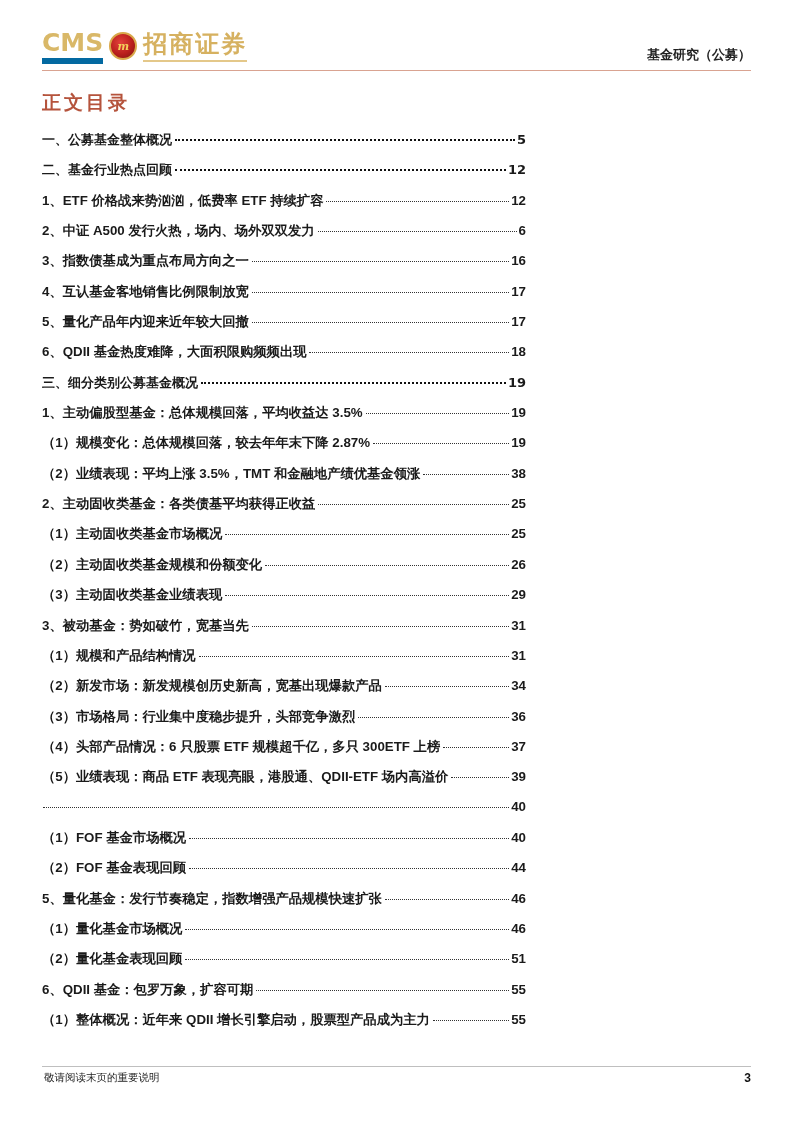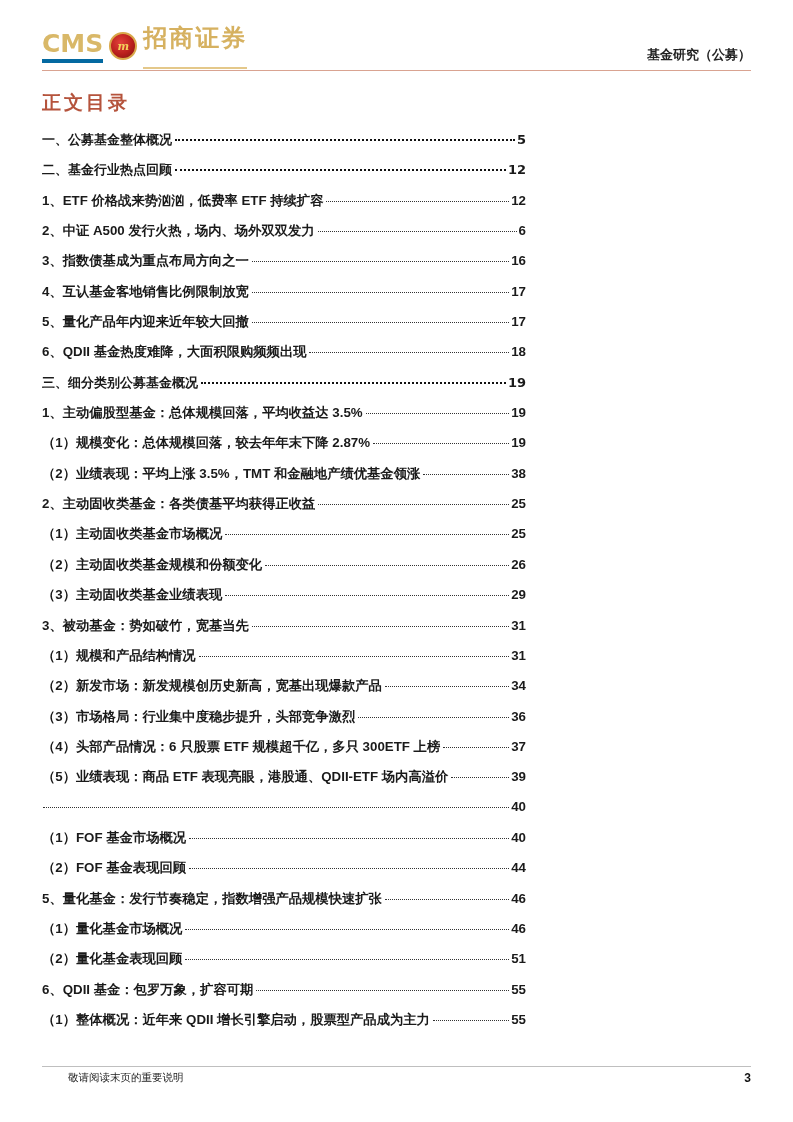--- a/index.html
+++ b/index.html
@@ -1,34 +1,34 @@
 <!DOCTYPE html>
 <html><head>
   <meta charset="utf-8">
   <style>
     html, body { margin: 0; padding: 0; background: #ffffff; }
     body { width: 793px; height: 1122px; position: relative; overflow: hidden; font-family: "Liberation Sans", "DejaVu Sans", sans-serif; color: #1a1a1a; }
     .header { position: absolute; left: 42px; top: 28px; width: 709px; height: 44px; }
     .logo { position: absolute; left: 0; top: 0; display: flex; align-items: center; height: 36px; }
-    .logo-cms { font-family: "DejaVu Sans", sans-serif; font-weight: bold; font-size: 25px; color: #d9b868; letter-spacing: 0px; border-bottom: 4px solid #0369a1; line-height: 28px; padding-bottom: 1px; }
+    .logo-cms { font-family: "DejaVu Sans", sans-serif; font-weight: bold; font-size: 25px; color: #d9b868; letter-spacing: 0px; border-bottom: 6px solid #0369a1; line-height: 28px; padding-bottom: 1px; }
     .logo-emblem { width: 28px; height: 28px; border-radius: 50%; margin: 0 6px 0 6px; background: radial-gradient(circle at 40% 35%, #e2413a 0%, #b91f1d 55%, #7a1411 100%); border: 2px solid #d9a84a; box-sizing: border-box; display: flex; align-items: center; justify-content: center; color: #f3cf5a; font-weight: bold; font-style: italic; font-size: 11px; font-family: "DejaVu Serif", serif; }
-    .logo-cn { font-family: "DejaVu Serif", serif; font-weight: bold; font-size: 24px; color: #d6b160; letter-spacing: 2px; border-bottom: 2px solid #e4c88a; line-height: 28px; padding-bottom: 15px; }
+    .logo-cn { font-family: "DejaVu Serif", serif; font-weight: bold; font-size: 24px; color: #d6b160; letter-spacing: 2px; border-bottom: 2px solid #e4c88a; line-height: 28px; padding-bottom: 2px; }
     .header-right { position: absolute; right: 0; top: 18px; font-family: "DejaVu Serif", serif; font-size: 13px; color: #222; font-weight: bold; }
     .header-rule { position: absolute; left: 0; top: 42px; width: 709px; height: 0; border-top: 1.5px solid #d9a391; }
     .toc-title { position: absolute; left: 42px; top: 90px; font-family: "DejaVu Serif", serif; font-weight: bold; font-size: 19px; color: #b5533c; letter-spacing: 3px; }
     .toc { position: absolute; left: 42px; top: 131px; width: 484px; text-align: center; }
     .toc-row { display: flex; align-items: baseline; height: 30.35px; font-size: 13.3px; white-space: nowrap; font-weight: bold; }
     .toc-row .label { flex: 0 0 auto; padding-right: 2px; }
     .toc-row .dots { flex: 1 1 auto; overflow: hidden; border-bottom: 1.5px dotted #333; height: 0; margin: 0 1px; position: relative; top: -3px; }
     .toc-row .page { flex: 0 0 auto; padding-left: 1px; }
     .toc-row.level-0 { font-weight: bold; font-family: "DejaVu Sans", sans-serif; font-size: 13px; }
     .toc-row.level-0 .dots { border-bottom: 2px dotted #111; }
     .toc-row.level-2 .label { padding-left: 0px; }
     .footer-rule { position: absolute; left: 42px; top: 1066px; width: 709px; border-top: 1.5px solid #bfbfbf; }
-    .footer-left { position: absolute; left: 44px; top: 1071px; font-family: "DejaVu Serif", serif; font-size: 10.5px; color: #222; margin-left: 24px; }
+    .footer-left { position: absolute; left: 44px; top: 1071px; font-family: "DejaVu Serif", serif; font-size: 10.5px; color: #222; }
     .footer-right { position: absolute; right: 42px; top: 1071px; font-weight: bold; font-size: 12px; color: #111; }
   </style>
 </head>
 <body>
 
 <div class="header">
   <div class="logo">
     <span class="logo-cms">CMS</span>
     <span class="logo-emblem">m</span>
     <span class="logo-cn">招商证券</span>

